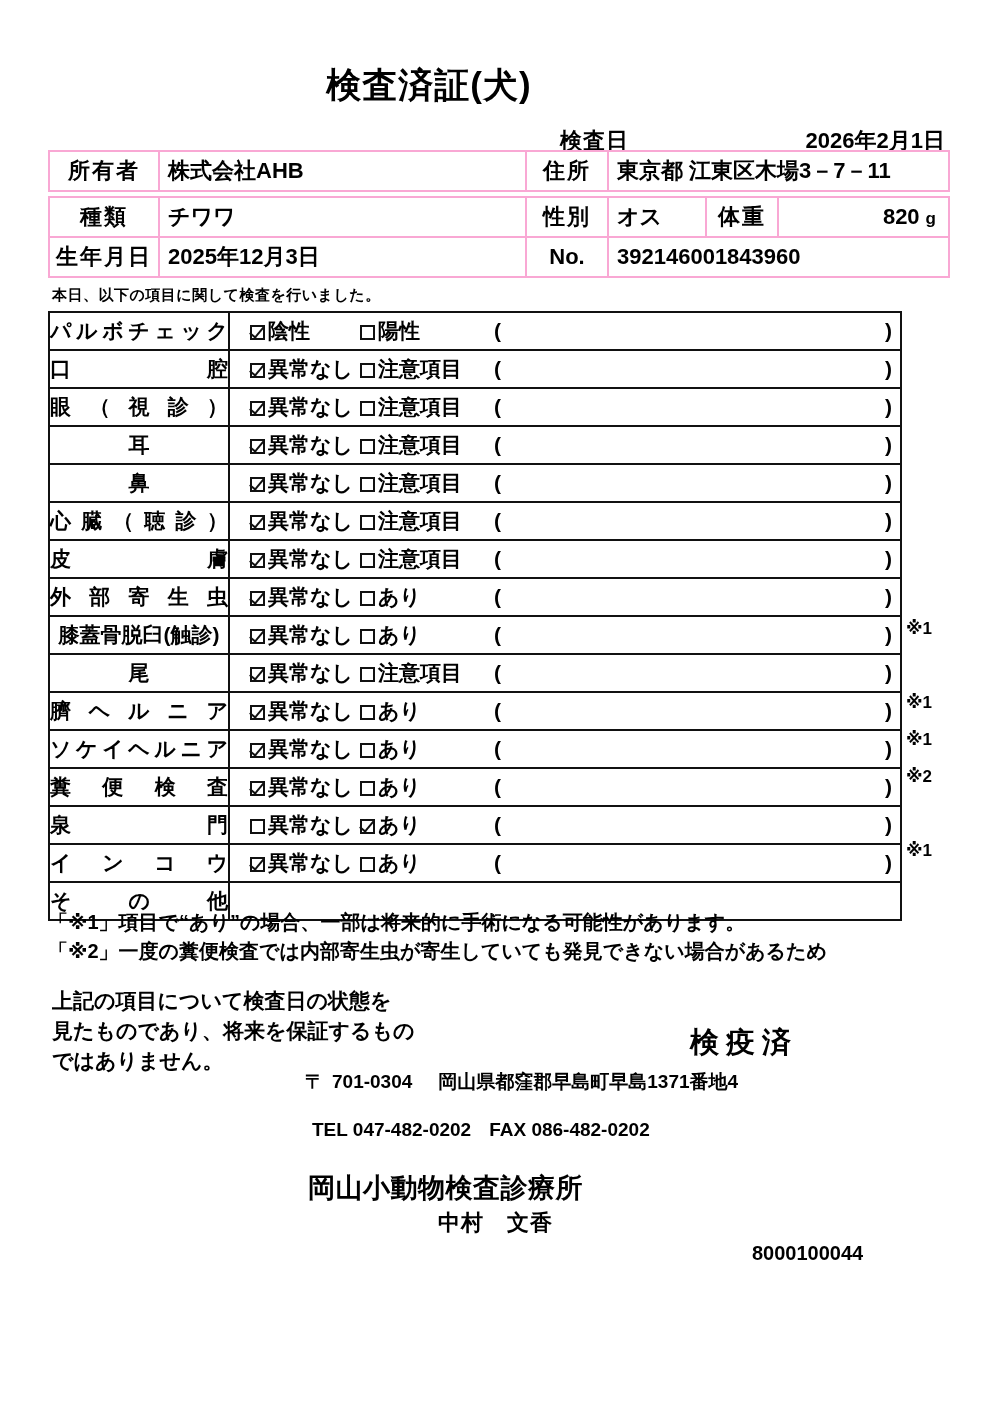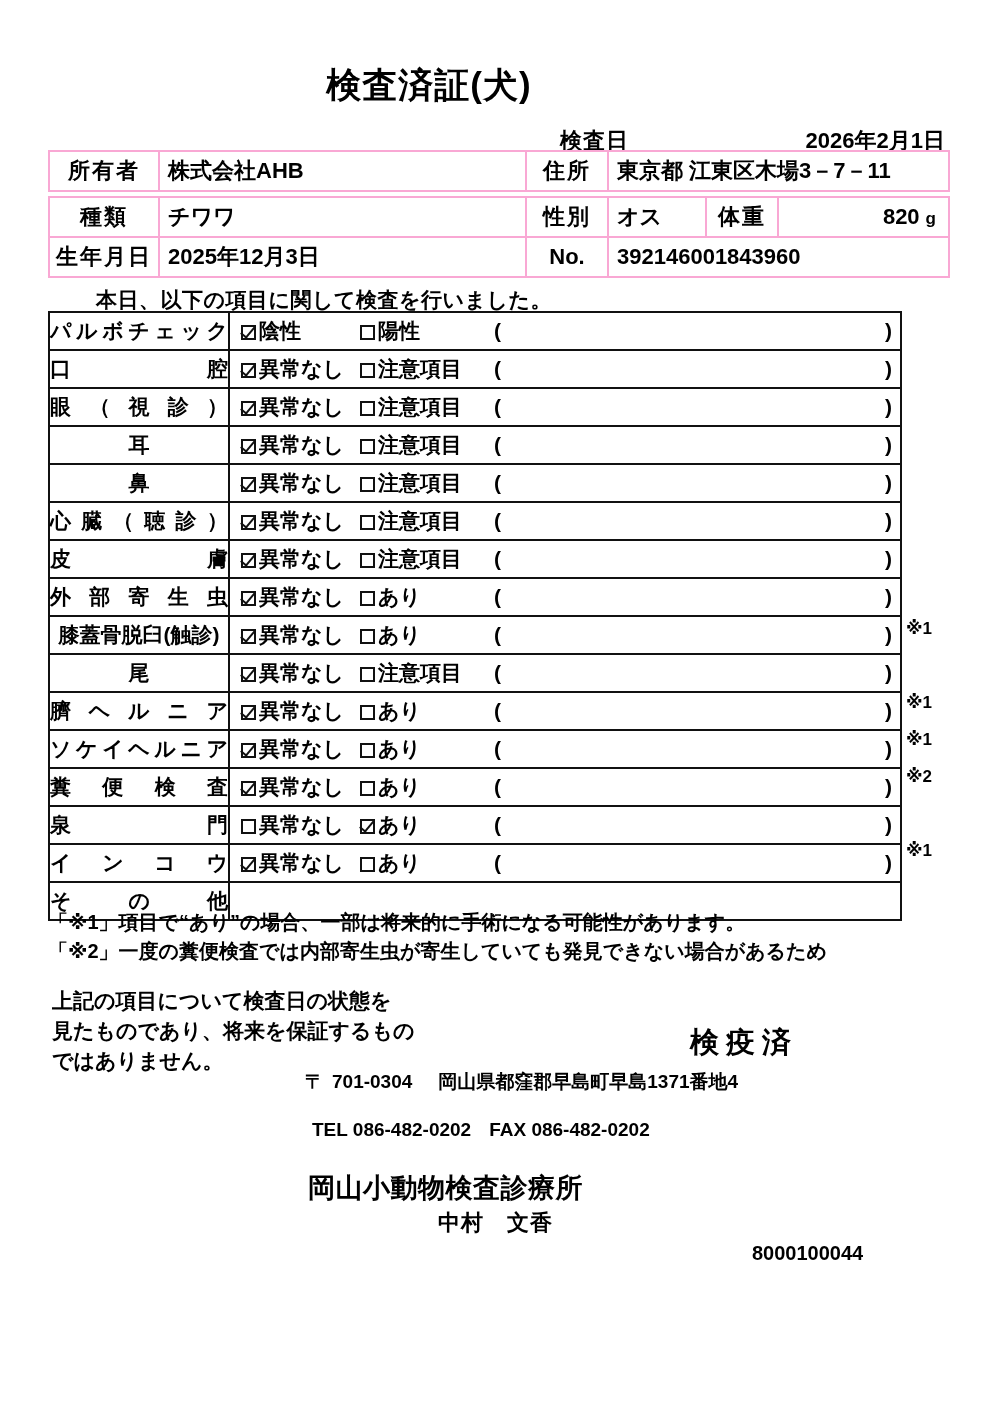--- a/index.html
+++ b/index.html
@@ -88,24 +88,23 @@
     text-align: center;
     letter-spacing: 0px;
     font-size: 21px;
   }
 
   
   .intro-line {
     position: absolute;
     top: 286px;
     left: 52px;
-    font-size: 21px;
+    font-size: 15px;
     font-weight: bold;
     letter-spacing: 0.5px;
-    margin-left: 44px;
   }
 
   
   #checklist {
     position: absolute;
     top: 311px;
     left: 48px;
     width: 852px;
     border-collapse: collapse;
     table-layout: fixed;
@@ -132,21 +131,21 @@
   .lab-center {
     display: block;
     text-align: center;
   }
   .opt-cell {
     position: relative;
     padding-left: 0 !important;
   }
   .opt1 {
     position: absolute;
-    left: 11px;
+    left: 20px;
     top: 50%;
     transform: translateY(-50%);
     white-space: nowrap;
   }
   .opt2 {
     position: absolute;
     left: 130px;
     top: 50%;
     transform: translateY(-50%);
     white-space: nowrap;
@@ -596,20 +595,20 @@
     <div>ではありません。</div>
   </div>
 
   <div class="stamp">検疫済</div>
 
   <div class="addr-line">
     <span class="zip-mark">〒</span><span class="zip">701-0304</span><span>岡山県都窪郡早島町早島1371番地4</span>
   </div>
 
   <div class="tel-line">
-    <span>TEL 086-482-0202</span><span class="fax">FAX 086-482-0202</span>
+    <span>TEL 047-482-0202</span><span class="fax">FAX 086-482-0202</span>
   </div>
 
   <div class="clinic-name">岡山小動物検査診療所</div>
   <div class="vet-name">中村　文香</div>
   <div class="serial">8000100044</div>
 
 </div>
 
 </body></html>

